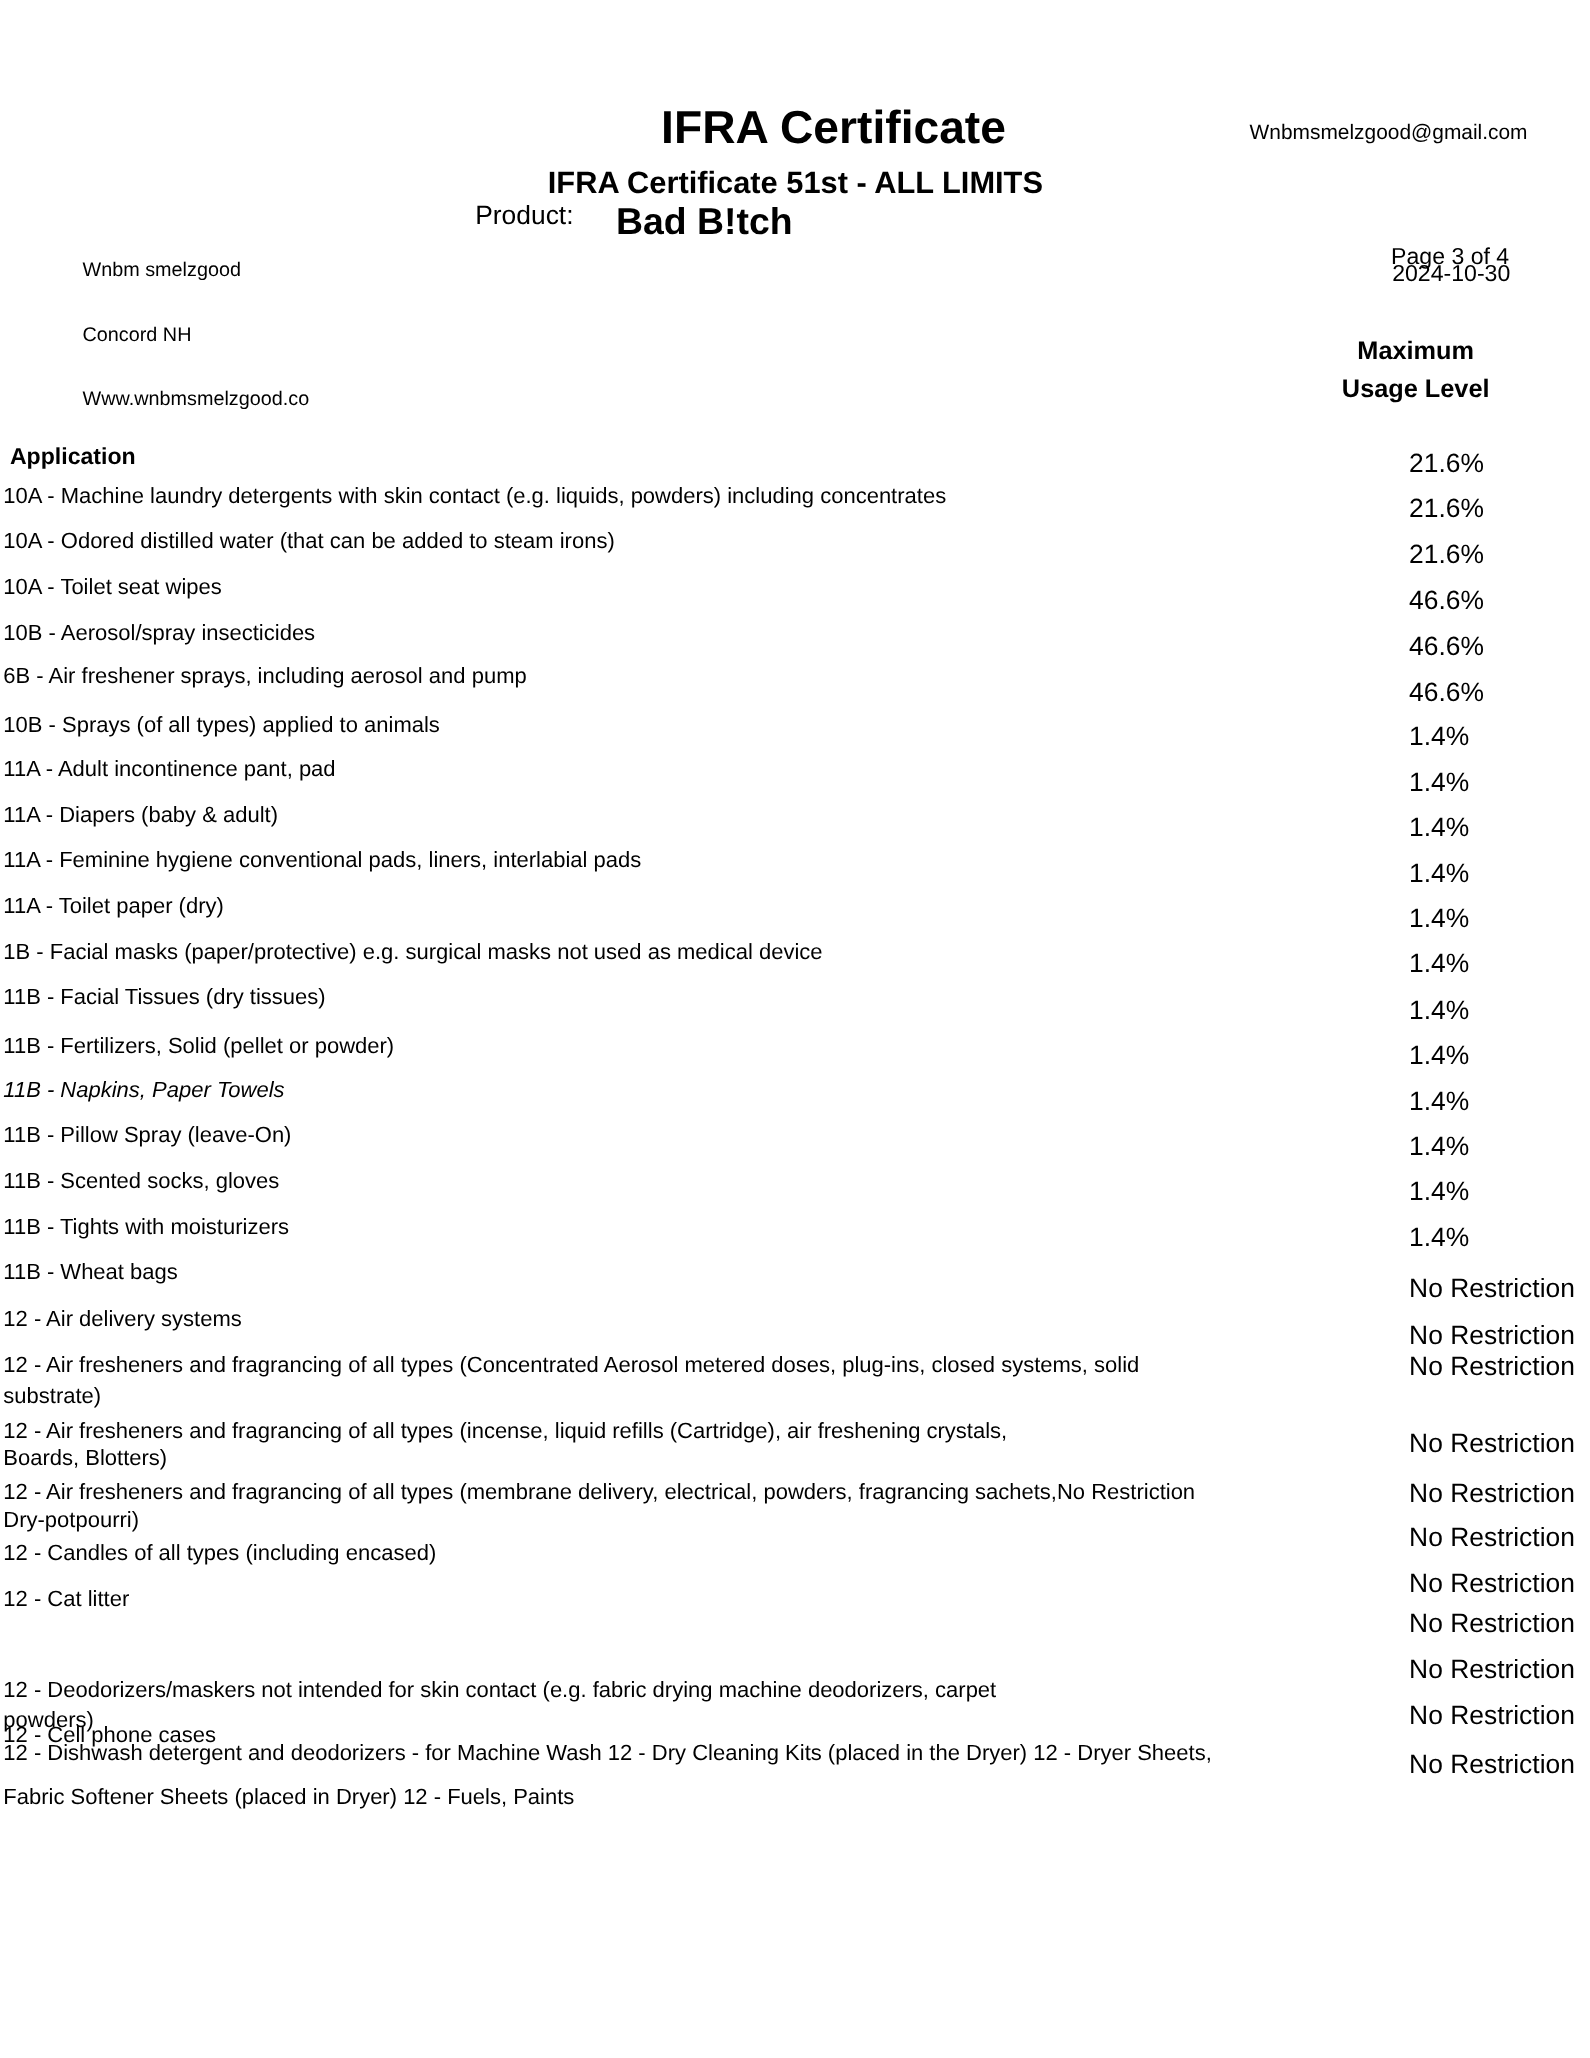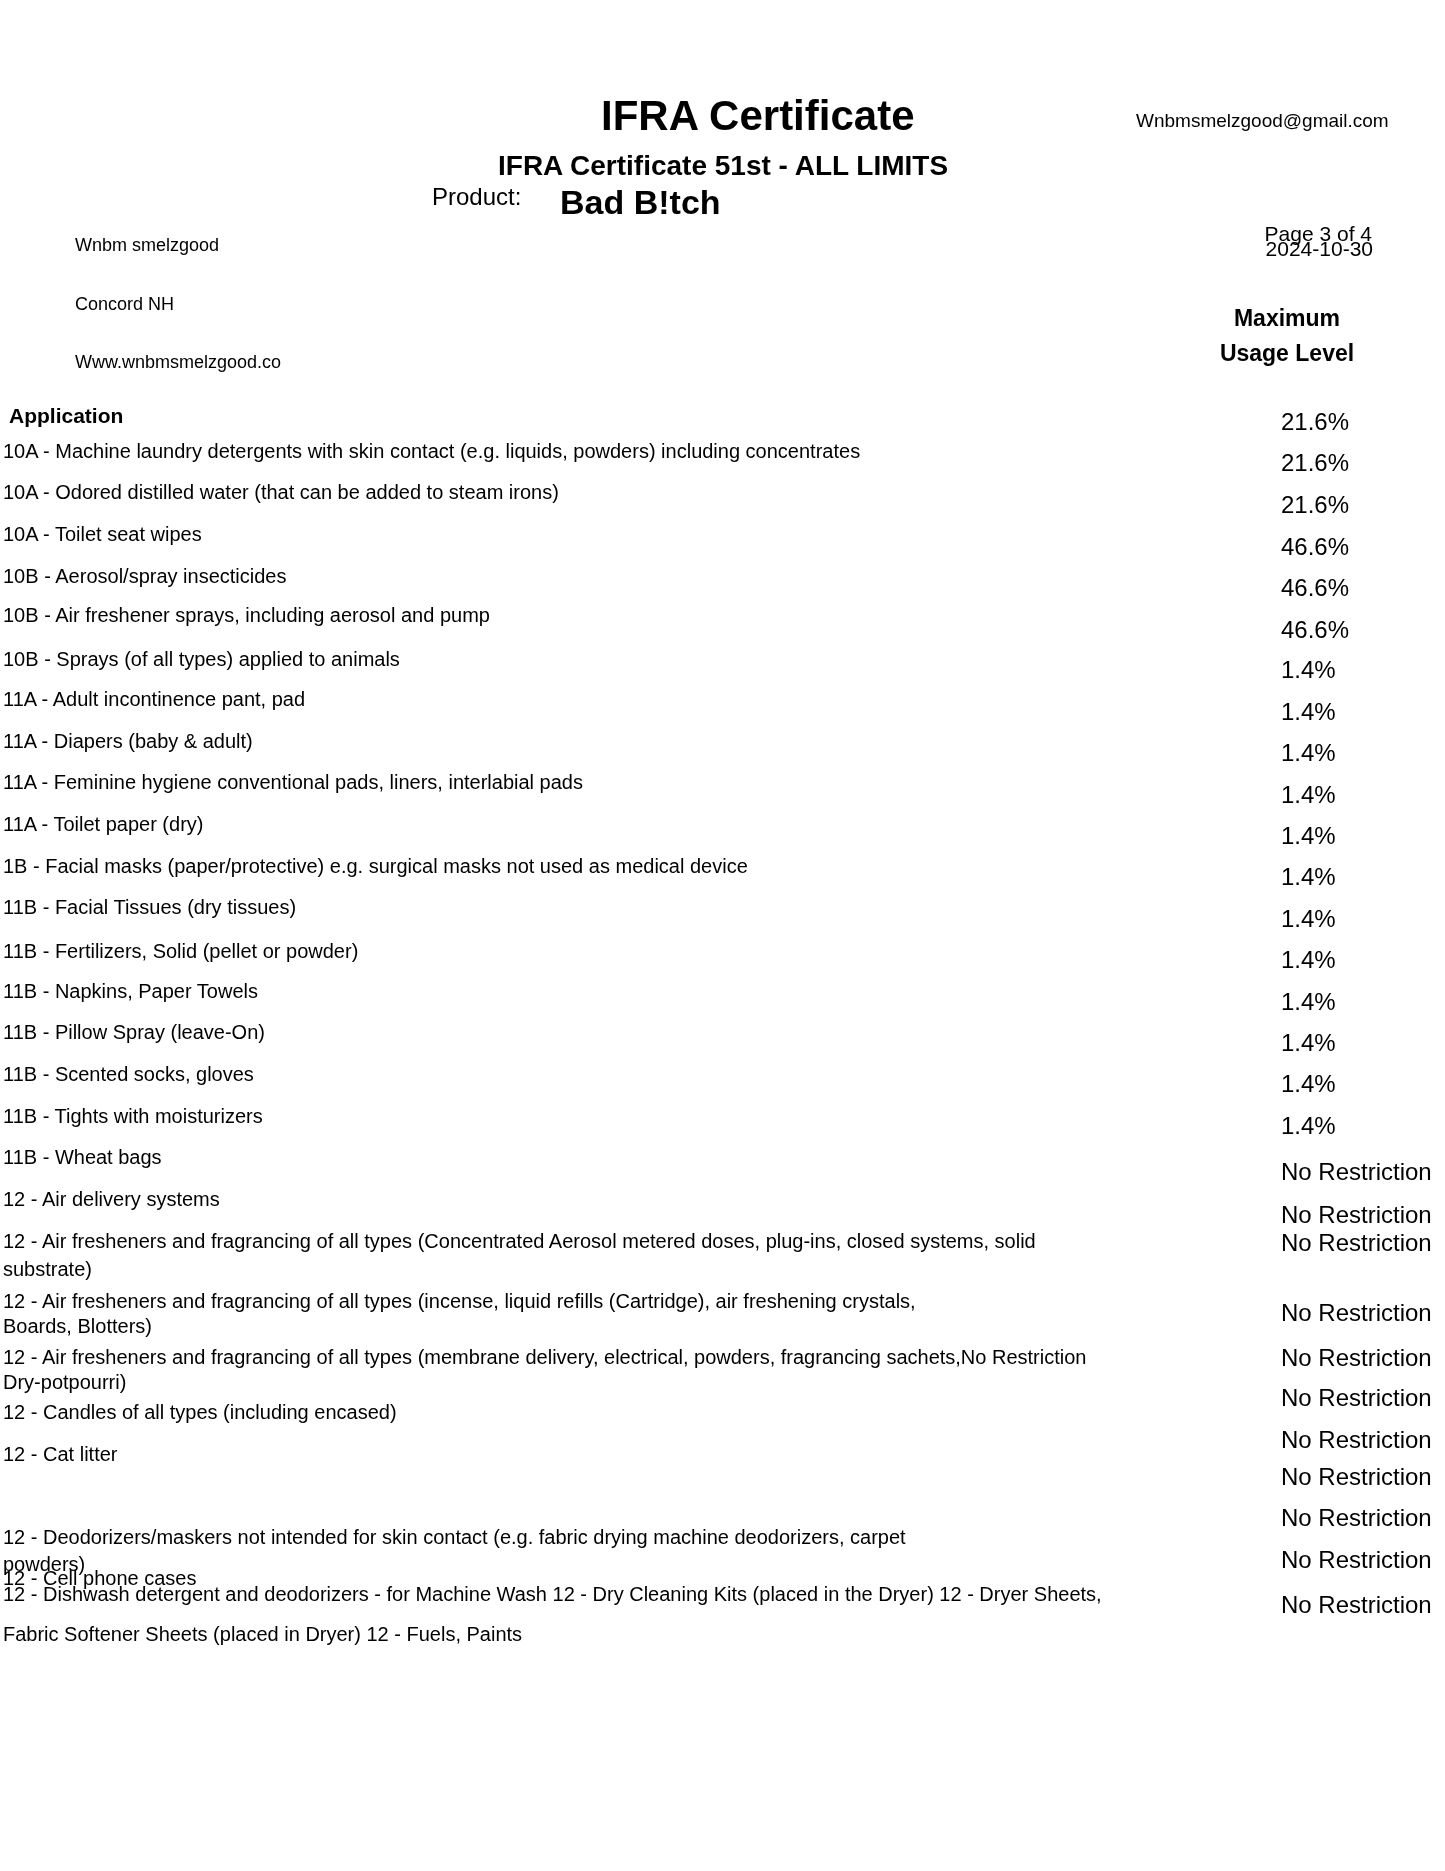--- a/index.html
+++ b/index.html
@@ -51,30 +51,30 @@
 
 <div class="abs col-header" style="left: 1187px; top: 340px;">Usage Level</div>
 
 <div class="abs app-header" style="left: 9px; top: 404px; text-align: right;">Application</div>
 
 <div id="application-list">
     <div class="app-line" style="top: 441px;">10A - Machine laundry detergents with skin contact (e.g. liquids, powders) including concentrates</div>
     <div class="app-line" style="top: 482px;">10A - Odored distilled water (that can be added to steam irons)</div>
     <div class="app-line" style="top: 524px;">10A - Toilet seat wipes</div>
     <div class="app-line" style="top: 566px;">10B - Aerosol/spray insecticides</div>
-    <div class="app-line" style="top: 605px;">10B - Air freshener sprays, including aerosol and pump</div>
+    <div class="app-line" style="top: 605px;">6B - Air freshener sprays, including aerosol and pump</div>
     <div class="app-line" style="top: 649px;">10B - Sprays (of all types) applied to animals</div>
     <div class="app-line" style="top: 689px;">11A - Adult incontinence pant, pad</div>
     <div class="app-line" style="top: 731px;">11A - Diapers (baby &amp; adult)</div>
     <div class="app-line" style="top: 772px;">11A - Feminine hygiene conventional pads, liners, interlabial pads</div>
     <div class="app-line" style="top: 814px;">11A - Toilet paper (dry)</div>
     <div class="app-line" style="top: 856px;">1B - Facial masks (paper/protective) e.g. surgical masks not used as medical device</div>
     <div class="app-line" style="top: 897px;">11B - Facial Tissues (dry tissues)</div>
     <div class="app-line" style="top: 941px;">11B - Fertilizers, Solid (pellet or powder)</div>
-    <div class="app-line" style="top: 981px;">11B - Napkins, Paper Towels</div>
+    <div class="app-line" style="top: 981px; font-style: italic;">11B - Napkins, Paper Towels</div>
     <div class="app-line" style="top: 1022px;">11B - Pillow Spray (leave-On)</div>
     <div class="app-line" style="top: 1064px;">11B - Scented socks, gloves</div>
     <div class="app-line" style="top: 1106px;">11B - Tights with moisturizers</div>
     <div class="app-line" style="top: 1147px;">11B - Wheat bags</div>
     <div class="app-line" style="top: 1189px;">12 - Air delivery systems</div>
     <div class="app-line" style="top: 1231px;">12 - Air fresheners and fragrancing of all types (Concentrated Aerosol metered doses, plug-ins, closed systems, solid</div>
     <div class="app-line" style="top: 1259px;">substrate)</div>
     <div class="app-line" style="top: 1291px; text-align: right;">12 - Air fresheners and fragrancing of all types (incense, liquid refills (Cartridge), air freshening crystals,</div>
     <div class="app-line" style="top: 1316px;">Boards, Blotters)</div>
     <div class="app-line" style="top: 1347px;">12 - Air fresheners and fragrancing of all types (membrane delivery, electrical, powders, fragrancing sachets,No Restriction</div>

